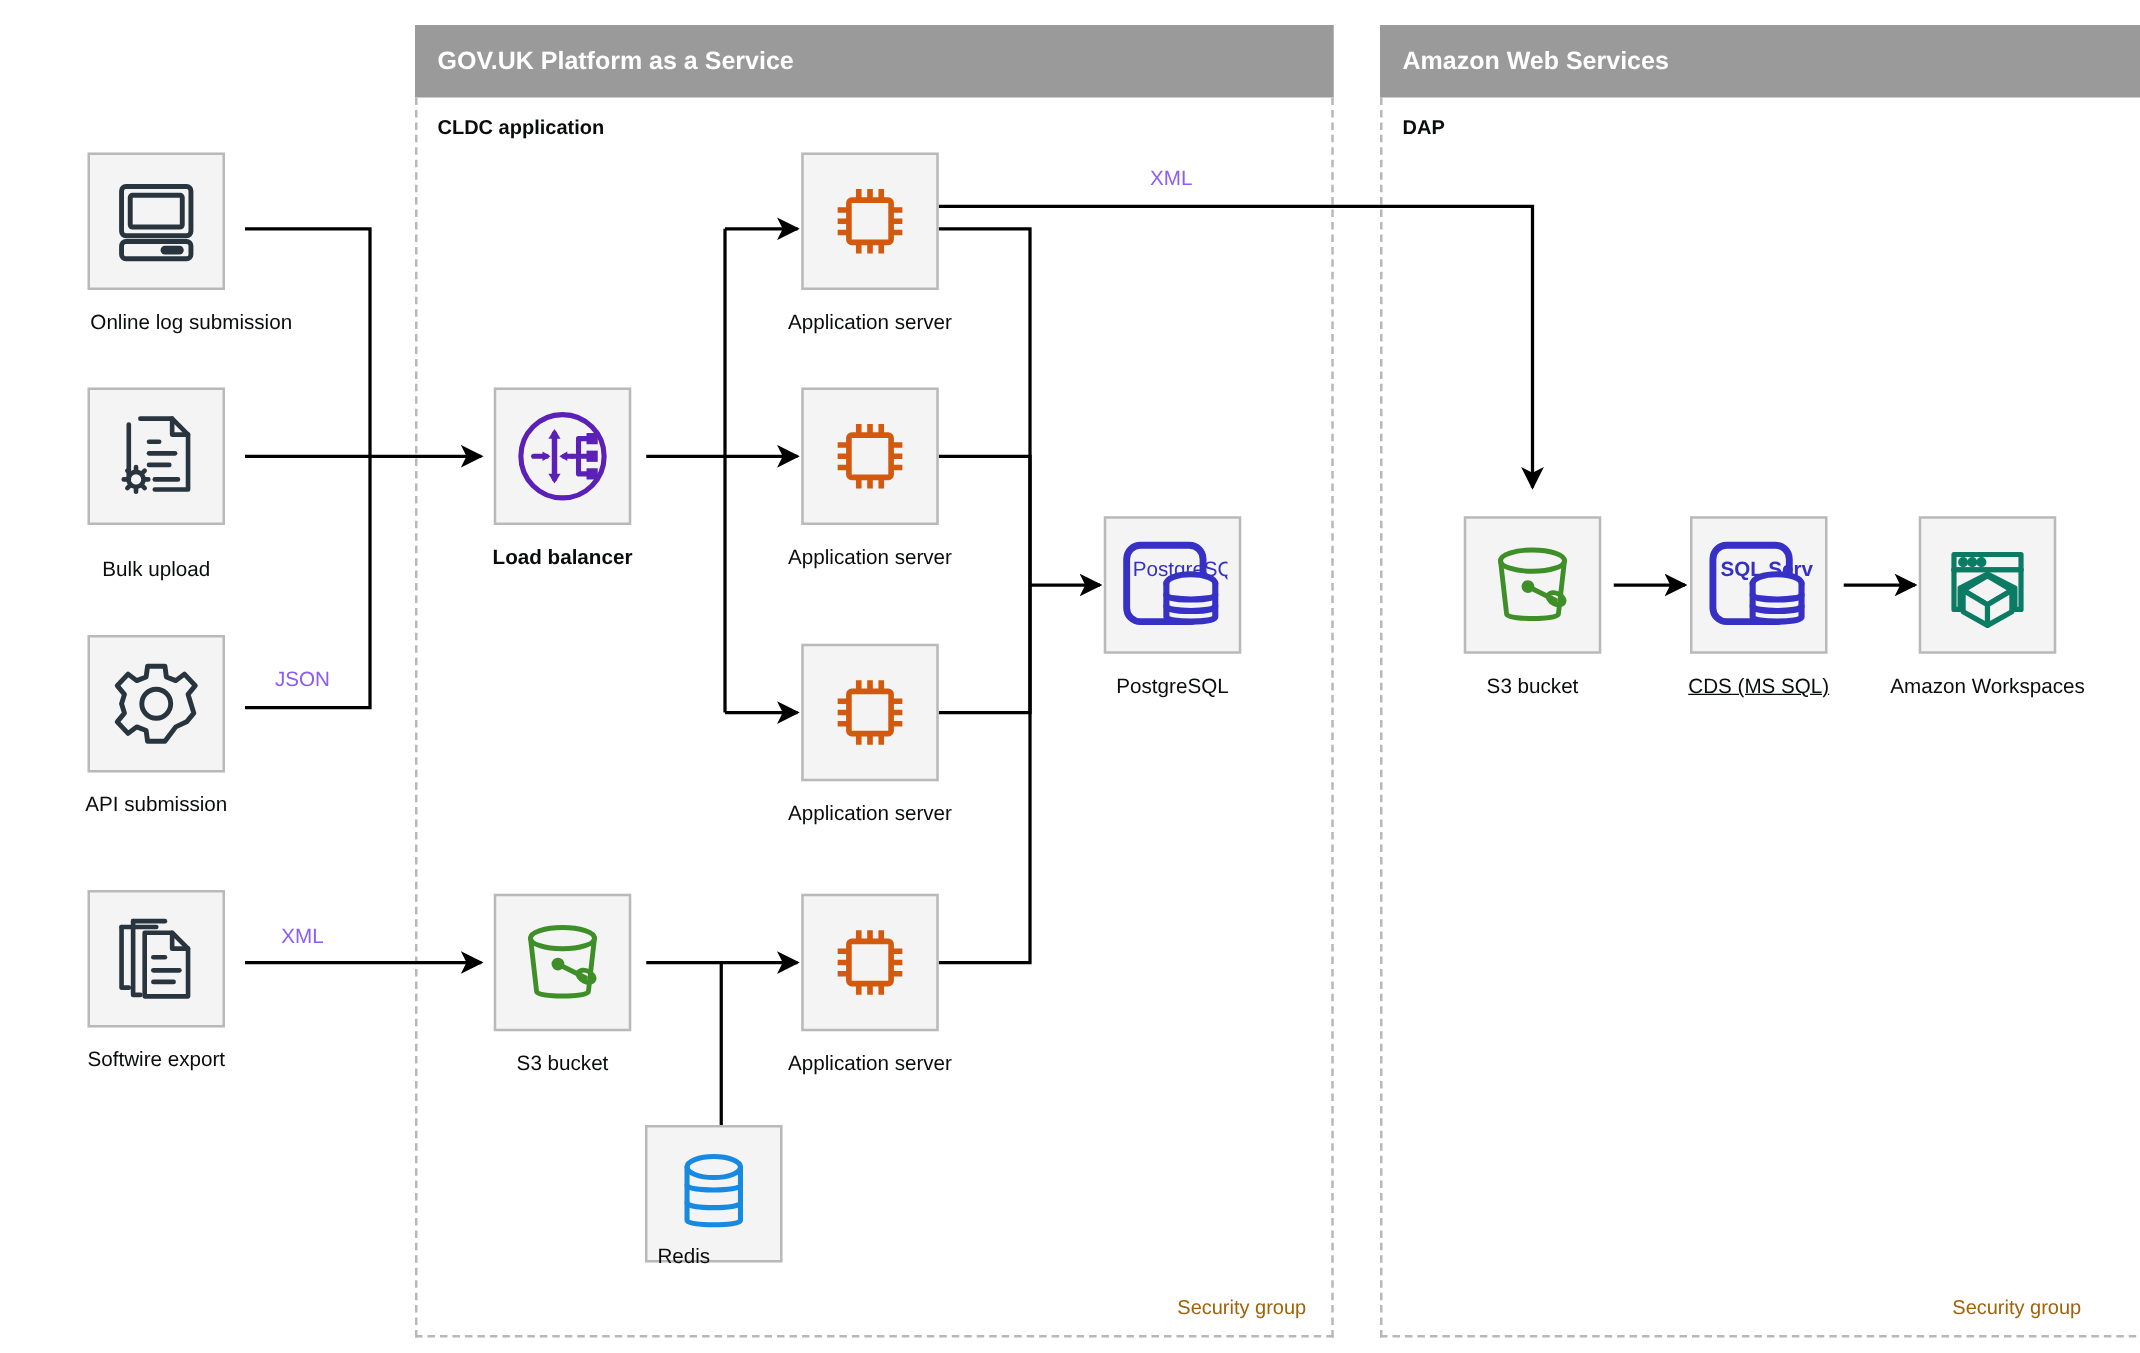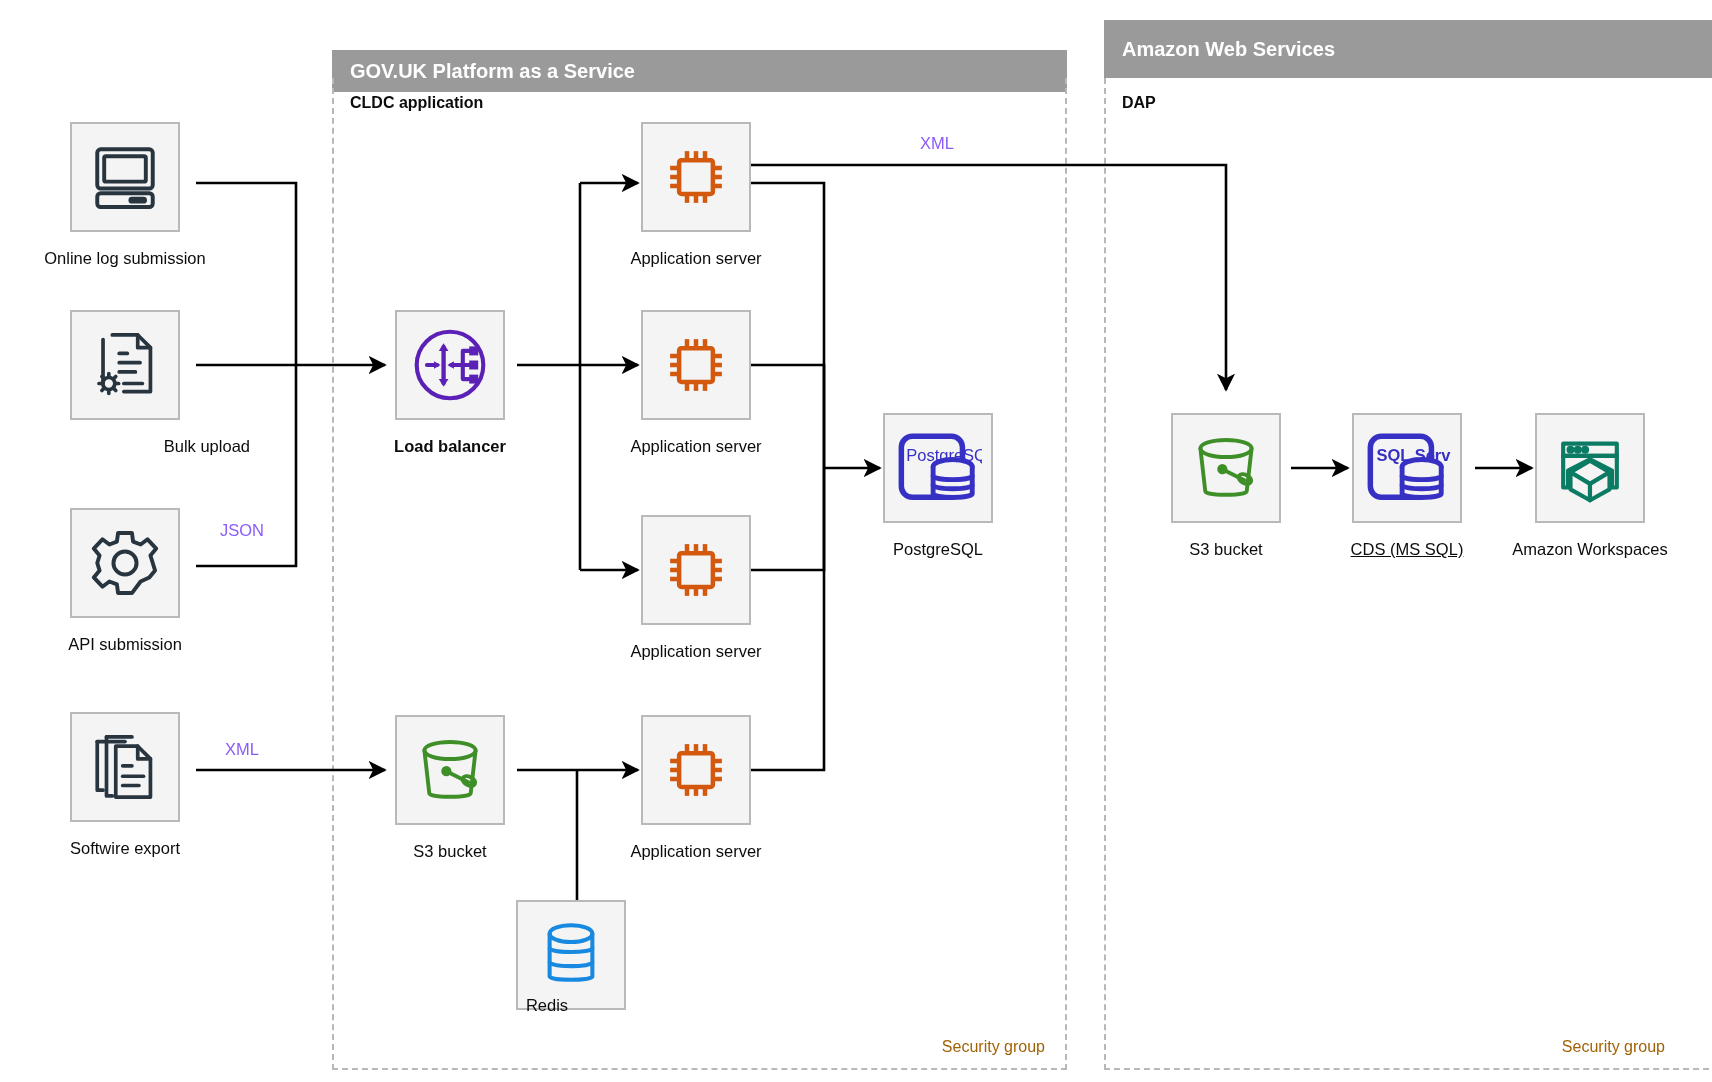--- a/index.html
+++ b/index.html
@@ -83,21 +83,21 @@
     font-size: 16.5px;
     color: #8b5cf6;
     white-space: nowrap;
   }
 </style>
 </head>
 <body>
 
 <div id="canvas">
 
-  <div class="group-header" style="left:332px; top:20px; width:735px; height:42px;margin-top:30px;">
+  <div class="group-header" style="left:332px; top:20px; width:735px; height:58px;">
     <span>GOV.UK Platform as a Service</span>
   </div>
   <div class="group-body" style="left:332px; top:78px; width:735px; height:992px;"></div>
   <div class="group-sublabel" style="left:350px; top:94px;">CLDC application</div>
   <div class="security-group-label" style="left:830px; top:1038px; width:215px;">Security group</div>
 
   <div class="group-header" style="left:1104px; top:20px; width:608px; height:58px;">
     <span>Amazon Web Services</span>
   </div>
   <div class="group-body" style="left:1104px; top:78px; width:625px; height:992px;"></div>
@@ -137,49 +137,49 @@
       <path d="M 750 183 L 824 183 L 824 468"></path>
       <path d="M 824 468 L 880 468" marker-end="url(#arrow)"></path>
 
       <path d="M 750 165 L 1226 165 L 1226 390" marker-end="url(#arrow)"></path>
 
       <path d="M 1291 468 L 1348 468" marker-end="url(#arrow)"></path>
       <path d="M 1475 468 L 1532 468" marker-end="url(#arrow)"></path>
     </g>
   </svg>
 
-  <div class="edge-label" style="left:220px; top:521px;">JSON</div>
+  <div class="edge-label" style="left:220px; top:535px;">JSON</div>
   <div class="edge-label" style="left:225px; top:740px;">XML</div>
   <div class="edge-label" style="left:920px; top:134px;">XML</div>
 
   <div class="node" style="left:70px; top:122px;">
     <svg width="74" height="74" viewBox="0 0 64 64" fill="none" stroke="#28353f" stroke-width="3.4" stroke-linecap="round" stroke-linejoin="round">
       <rect x="8" y="8" width="48" height="34" rx="3"></rect>
       <rect x="14" y="14" width="36" height="22" rx="1.5"></rect>
       <rect x="8" y="46" width="48" height="12" rx="3"></rect>
       <line x1="38" y1="52" x2="48" y2="52" stroke-width="6"></line>
     </svg>
   </div>
-  <div class="node-label" style="left:0px; top:249px; width:250px;">Online log submission</div>
+  <div class="node-label" style="left:0px; top:249px; width:250px;padding-left:28px;">Online log submission</div>
 
   <div class="node" style="left:70px; top:310px;">
     <svg width="74" height="74" viewBox="0 0 64 64" fill="none" stroke="#28353f" stroke-width="3.2" stroke-linecap="round" stroke-linejoin="round">
       <path d="M 13 10 L 13 48"></path>
       <path d="M 21 6 L 43 6 L 54 17 L 54 55 L 31 55"></path>
       <path d="M 43 6 L 43 17 L 54 17"></path>
       <line x1="27" y1="22" x2="34" y2="22"></line>
       <line x1="27" y1="30" x2="45" y2="30"></line>
       <line x1="27" y1="38" x2="41" y2="38"></line>
       <line x1="31" y1="48" x2="47" y2="48"></line>
       <circle cx="18" cy="48" r="5.2"></circle>
       <path d="M 18 39.5 L 18 42.3 M 18 53.7 L 18 56.5 M 9.5 48 L 12.3 48 M 23.7 48 L 26.5 48
                M 12 42 L 14 44 M 22 52 L 24 54 M 24 42 L 22 44 M 14 52 L 12 54"></path>
     </svg>
   </div>
-  <div class="node-label" style="left:0px; top:437px; width:250px;text-align:right;">Bulk upload</div>
+  <div class="node-label" style="left:0px; top:447px; width:250px;">Bulk upload</div>
 
   <div class="node" style="left:70px; top:508px;">
     <svg width="74" height="74" viewBox="0 0 64 64" fill="none" stroke="#28353f" stroke-width="3.4" stroke-linecap="round" stroke-linejoin="round">
       <circle cx="32" cy="32" r="10"></circle>
       <path d="M 26 6 L 38 6 L 39 13.5 L 45.5 16 L 51.5 11.5 L 59 19.5 L 54 25.5 L 56 32
                L 58 38.5 L 53 44.5 L 45.5 48 L 38 58 L 26 58 L 25 50.5 L 18.5 48 L 12.5 52.5
                L 5 44.5 L 10 38.5 L 8 32 L 10 25.5 L 5 19.5 L 12.5 11.5 L 18.5 16 L 25 13.5 Z"></path>
     </svg>
   </div>
   <div class="node-label" style="left:0px; top:635px; width:250px;">API submission</div>

